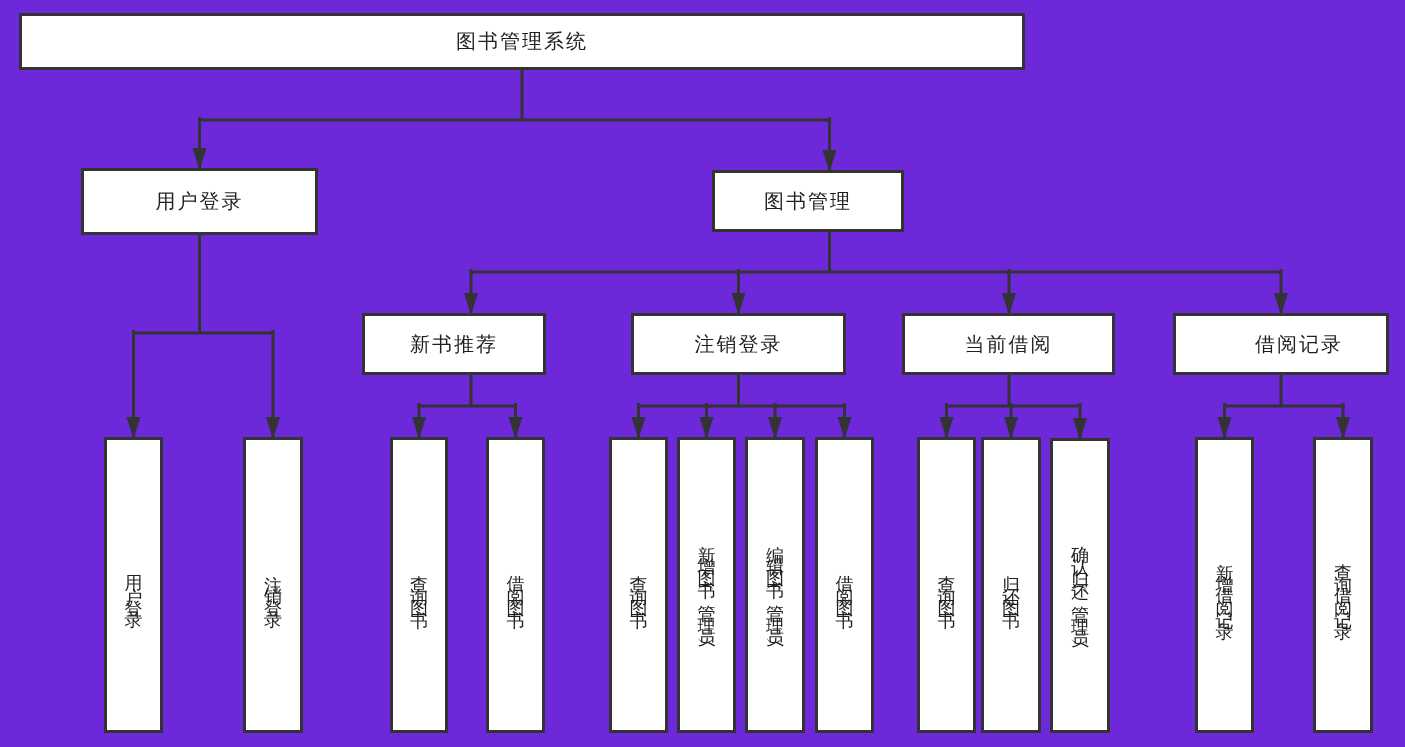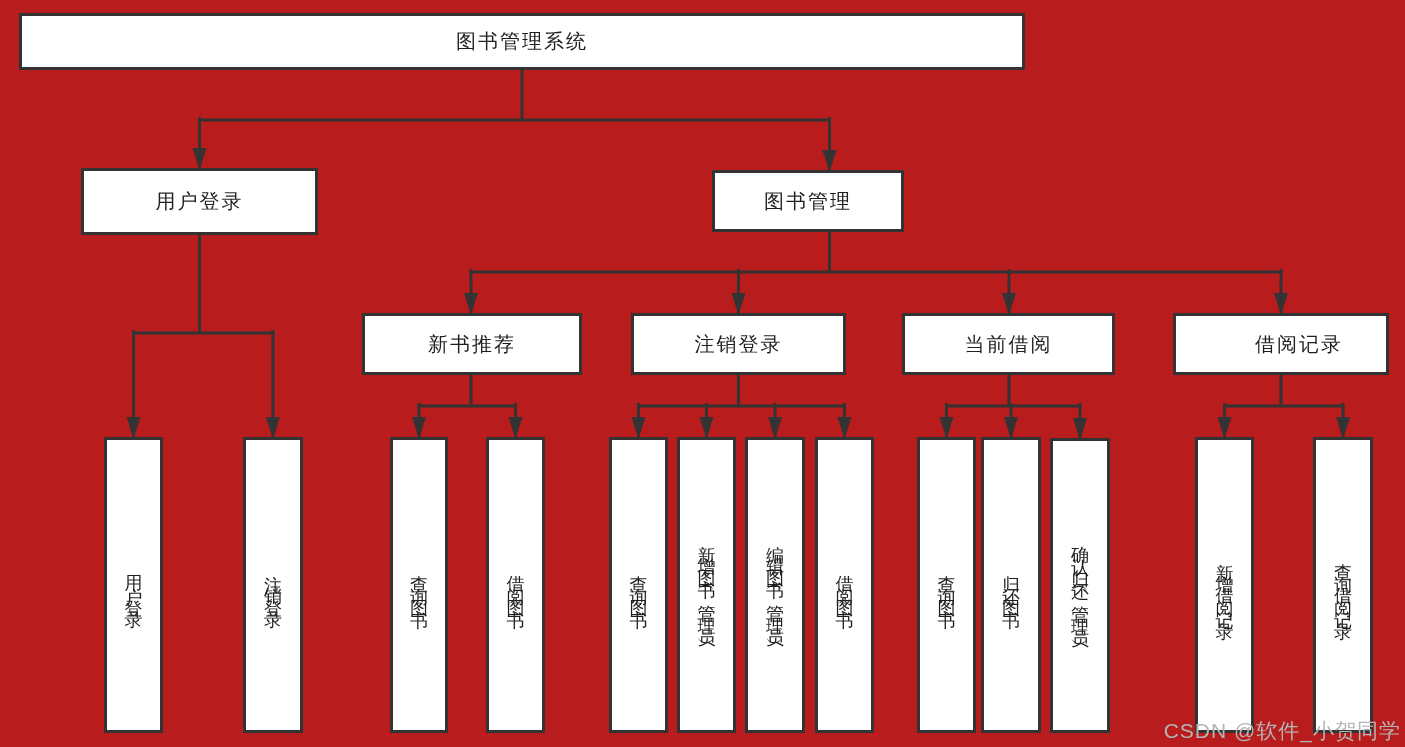--- a/index.html
+++ b/index.html
@@ -40,21 +40,21 @@
     bottom:2px;
     font-size:21px;
     letter-spacing:1px;
     color:#b4b4b4;
     white-space:nowrap;
   }
 </style>
 </head>
 <body>
 
-<div id="canvas" style="background: #b91c1c; text-decoration: underline;">
+<div id="canvas" style="background: #6d28d9; text-decoration: underline;">
   <svg id="connectors" width="1405" height="747" viewBox="0 0 1405 747">
     <defs>
       <marker id="arrow" markerUnits="userSpaceOnUse" markerWidth="26" markerHeight="16" refX="23" refY="8" orient="auto">
         <path id="arrow-head" d="M1,1 L23,8 L1,15 Z" fill="#333333"></path>
       </marker>
     </defs>
     <g id="edge-group" fill="none" stroke-linecap="square">
         <path d="M 522 70 L 522 120 M 199.5 120 L 829.5 120" stroke="#333333" stroke-width="3"></path>
         <line x1="199.5" y1="118.5" x2="199.5" y2="170" stroke="#333333" stroke-width="3" marker-end="url(#arrow)"></line>
         <line x1="829.5" y1="118.5" x2="829.5" y2="172" stroke="#333333" stroke-width="3" marker-end="url(#arrow)"></line>
@@ -92,21 +92,21 @@
       </div>
       <div class="node horizontal" style="left: 712px; top: 170px; width: 192px; height: 62px; border-color: rgb(51, 51, 51); color: rgb(31, 31, 31);">
         <span class="node-label">图书管理</span>
       </div>
       <div class="node vertical" style="left: 104px; top: 437px; width: 59px; height: 296px; border-color: rgb(51, 51, 51); color: rgb(31, 31, 31);">
         <span class="node-label">用户登录</span>
       </div>
       <div class="node vertical" style="left: 243px; top: 437px; width: 60px; height: 296px; border-color: rgb(51, 51, 51); color: rgb(31, 31, 31);">
         <span class="node-label">注销登录</span>
       </div>
-      <div class="node horizontal" style="left: 362px; top: 313px; width: 220px; height: 62px; border-color: rgb(51, 51, 51); color: rgb(31, 31, 31);">
+      <div class="node horizontal" style="left: 362px; top: 313px; width: 184px; height: 62px; border-color: rgb(51, 51, 51); color: rgb(31, 31, 31);">
         <span class="node-label">新书推荐</span>
       </div>
       <div class="node horizontal" style="left: 631px; top: 313px; width: 215px; height: 62px; border-color: rgb(51, 51, 51); color: rgb(31, 31, 31);">
         <span class="node-label">注销登录</span>
       </div>
       <div class="node horizontal" style="left: 902px; top: 313px; width: 213px; height: 62px; border-color: rgb(51, 51, 51); color: rgb(31, 31, 31);">
         <span class="node-label">当前借阅</span>
       </div>
       <div class="node horizontal" style="left: 1173px; top: 313px; width: 216px; height: 62px; border-color: rgb(51, 51, 51); color: rgb(31, 31, 31); padding-left: 36px;">
         <span class="node-label">借阅记录</span>
@@ -138,14 +138,13 @@
       <div class="node vertical" style="left: 1050px; top: 438px; width: 60px; height: 295px; border-color: rgb(51, 51, 51); color: rgb(31, 31, 31);">
         <span class="node-label">确认归还（管理员）</span>
       </div>
       <div class="node vertical" style="left: 1195px; top: 437px; width: 59px; height: 296px; border-color: rgb(51, 51, 51); color: rgb(31, 31, 31);">
         <span class="node-label">新增借阅记录</span>
       </div>
       <div class="node vertical" style="left: 1313px; top: 437px; width: 60px; height: 296px; border-color: rgb(51, 51, 51); color: rgb(31, 31, 31);">
         <span class="node-label">查询借阅记录</span>
       </div>
     </div>
-  <div id="watermark" style="color: rgb(180, 180, 180);">CSDN @软件_小贺同学</div>
 </div>
 
 </body></html>

